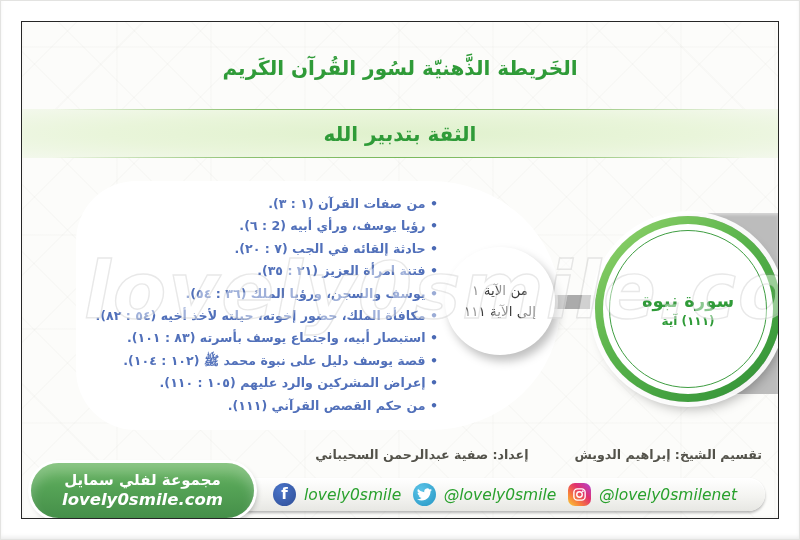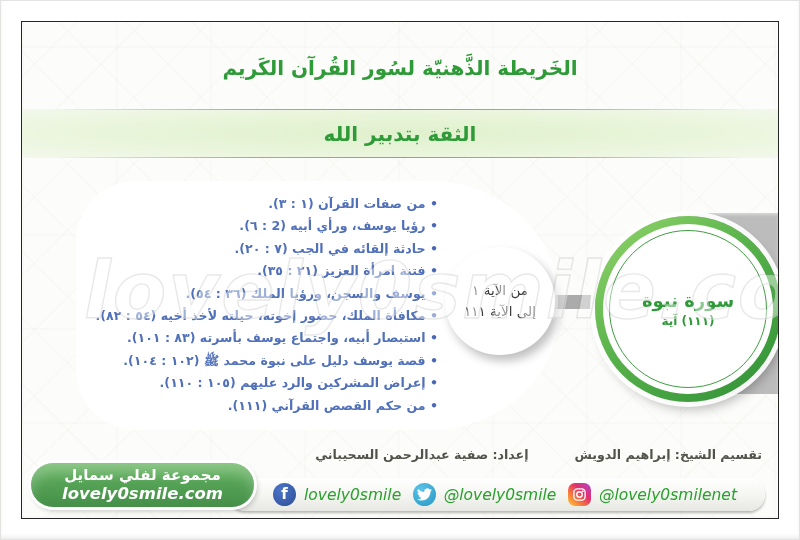--- a/index.html
+++ b/index.html
@@ -124,21 +124,21 @@
   .icon-tw{
     width:23px;height:23px;border-radius:50%;
     background:radial-gradient(circle at 35% 30%, #5cc4e8, #2596c4);
   }
   .icon-ig{
     width:23px;height:23px;border-radius:7px;
     background:linear-gradient(45deg,#f8ce39 0%, #f77e3c 30%, #e1306c 62%, #b543c9 95%);
   }
   .icon-tw svg,.icon-ig svg{width:15px;height:15px;display:block;}
   .brand-pill{
-    position:absolute;left:9px;top:441px;width:223px;height:44px;border-radius:28px;
+    position:absolute;left:9px;top:441px;width:223px;height:55px;border-radius:28px;
     background:linear-gradient(180deg,#6cb765 0%, #55a356 45%, #458f49 100%);
     box-shadow:0 0 0 3px #ffffff, 2px 3px 6px rgba(0,0,0,0.3),
                inset 0 10px 12px rgba(255,255,255,0.22);
     display:flex;flex-direction:column;align-items:center;justify-content:center;
     z-index:6;cursor:pointer;
   }
   .brand-name{direction:rtl;color:#fff;font-size:15px;font-weight:bold;line-height:1.25;}
   .brand-site{color:#fff;font-size:16.5px;font-weight:bold;font-style:italic;line-height:1.2;}
 </style>
 </head>

